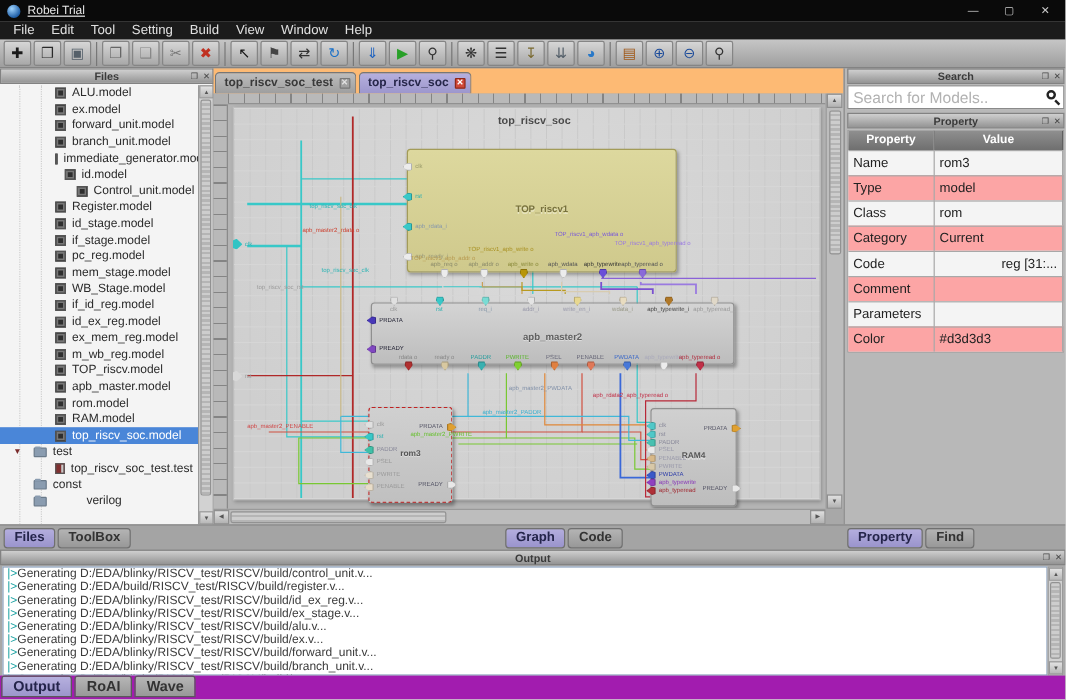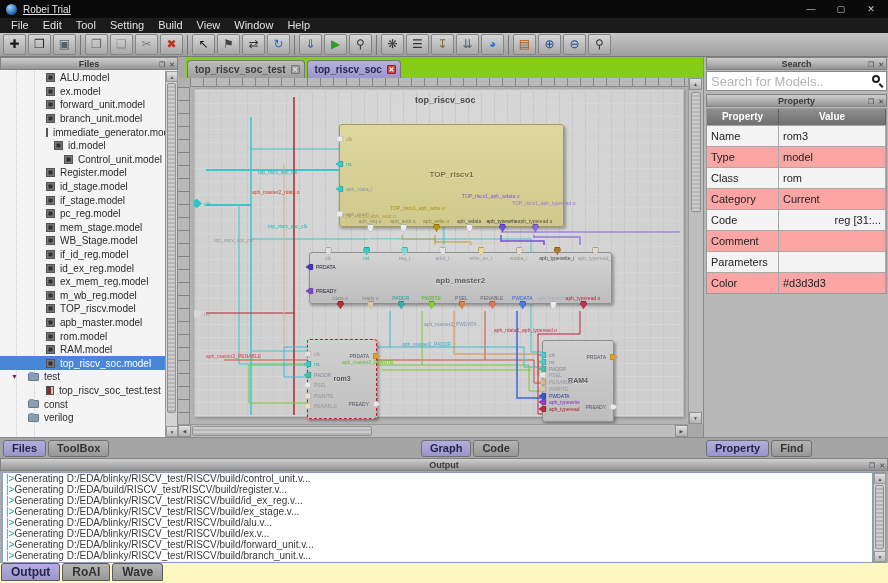--- a/index.html
+++ b/index.html
@@ -36,21 +36,21 @@
   .ticon { display:inline-block; margin-right:5px; }
   .i-model { width:9px; height:9px; background:#2e2e2e; border:1px solid #555; box-shadow:inset 0 0 0 1.5px #777; }
   .i-folder { width:11px; height:8px; background:#8a9cb0; border:1px solid #6a7a8a; border-radius:1px; position:relative; }
   .i-folder:before { content:""; position:absolute; left:0; top:-2px; width:5px; height:2px; background:#8a9cb0; border-radius:1px 1px 0 0; }
   .i-test { width:8px; height:9px; background:#803030; border:1px solid #555; box-shadow:inset -2px 0 0 #c8c8c8; }
   .fscroll { position:absolute; right:0; top:14px; bottom:0; width:12px; background:#d2d2d2; border-left:1px solid #9a9a9a; }
   .sb-arrow { position:absolute; left:0; width:12px; height:11px; font-size:5px; color:#555; text-align:center; line-height:11px; background:linear-gradient(#e2e2e2,#b8b8b8); border:1px solid #999; }
   .sb-thumb { position:absolute; left:1px; width:9px; background:repeating-linear-gradient(#cdcdcd 0 2px,#b5b5b5 2px 4px); border:1px solid #929292; border-radius:2px; }
 
   
-  #tabbar { position:absolute; left:186px; top:57px; width:525px; height:21px; background:#84cc16; }
+  #tabbar { position:absolute; left:178px; top:57px; width:525px; height:21px; background:#fdba74; }
   .tab { position:relative; display:inline-flex; align-items:center; height:18px; margin:3px 1px 0 1px; padding:0 4px 0 7px; border:1px solid #777; border-bottom:none; border-radius:4px 4px 0 0; background:linear-gradient(#bdbdbd,#9e9e9e); font-size:10px; font-weight:bold; color:#3a3a3a; }
   .tab.active { background:linear-gradient(#b6b0de,#9c96cc); color:#26264a; }
   .tclose { display:inline-block; width:9px; height:9px; margin-left:5px; border:1px solid #777; background:#a0a0a0; color:#e2e2e2; font-size:7px; line-height:8px; text-align:center; border-radius:1px; }
   .tab.active .tclose { background:#d04838; border-color:#902818; color:#fff; }
   #ruler-top { position:absolute; left:190px; top:78px; width:498px; height:9px; background:repeating-linear-gradient(90deg,#848484 0 1px,#b9b9b9 1px 13px); border-bottom:1px solid #8a8a8a; }
   #ruler-left { position:absolute; left:178px; top:87px; width:12px; height:337px; background:repeating-linear-gradient(#848484 0 1px,#b9b9b9 1px 13px); border-right:1px solid #8a8a8a; }
   #corner { position:absolute; left:178px; top:78px; width:12px; height:9px; background:#b0b0b0; }
 
   
   #canvas { position:absolute; left:190px; top:87px; width:498px; height:337px; background:#b4b4b4; overflow:hidden; }
@@ -96,21 +96,21 @@
   .dtab.active { background:linear-gradient(#b4aede,#9a94cc); color:#24244a; }
 
   
   #output-hdr { left:0; top:458px; width:888px; position:absolute; }
   #output-body { position:absolute; left:2px; top:472px; width:871px; height:91px; background:#ffffff; border:1px solid #8aa0bc; overflow:hidden; padding-left:3px; }
   .oline { font-size:10px; line-height:11px; white-space:nowrap; color:#3a3a3a; }
   .opfx { color:#18a0a0; }
   #oscroll { position:absolute; left:873px; top:472px; width:13px; height:91px; background:#d2d2d2; border:1px solid #9a9a9a; }
 
   
-  #bottomstrip { position:absolute; left:0; top:563px; width:888px; height:20px; background:#fef9c3; }
+  #bottomstrip { position:absolute; left:0; top:563px; width:888px; height:20px; background:#a21caf; }
   .btab { display:inline-block; height:18px; margin:0 1px 0 1px; padding:0 9px; border:1px solid #5a5a5a; border-radius:3px 3px 0 0; background:linear-gradient(#b6b6b6,#989898); font-size:12px; font-weight:bold; color:#333; line-height:16px; vertical-align:top; }
   .btab.active { background:linear-gradient(#b6b0de,#9c96cc); color:#24244a; }
 </style>
 </head>
 <body>
 
 <div id="app">
 
   <div class="titlebar">
     <span class="appicon"></span>
@@ -264,21 +264,21 @@
           <span>test</span>
         </div>
         <div class="trow" style="padding-left: 46px;">
           <span class="ticon i-test"></span>
           <span>top_riscv_soc_test.test</span>
         </div>
         <div class="trow" style="padding-left: 28px;">
           <span class="ticon i-folder"></span>
           <span>const</span>
         </div>
-        <div class="trow" style="padding-left: 28px;">
+        <div class="trow" style="padding-left: 28px; gap: 28px;">
           <span class="ticon i-folder"></span>
           <span>verilog</span>
         </div>
       </div>
     <div class="fscroll">
       <div class="sb-arrow" style="top:0;">▲</div>
       <div class="sb-thumb" style="top:12px;height:330px;"></div>
       <div class="sb-arrow" style="bottom:0;">▼</div>
     </div>
   </div>

